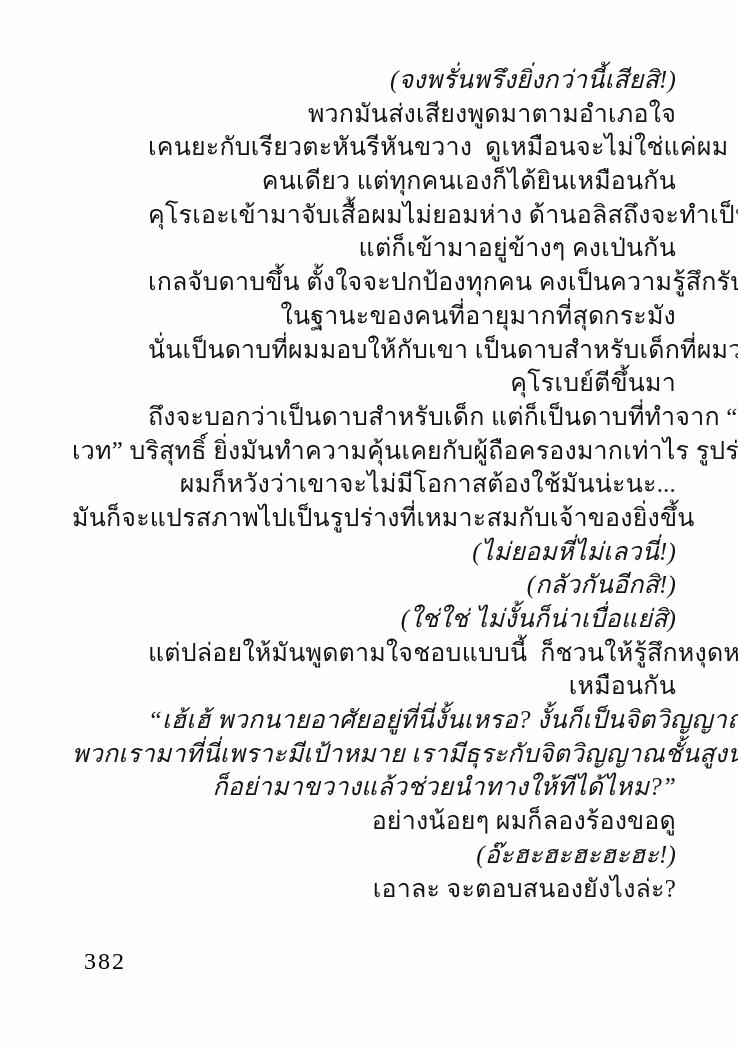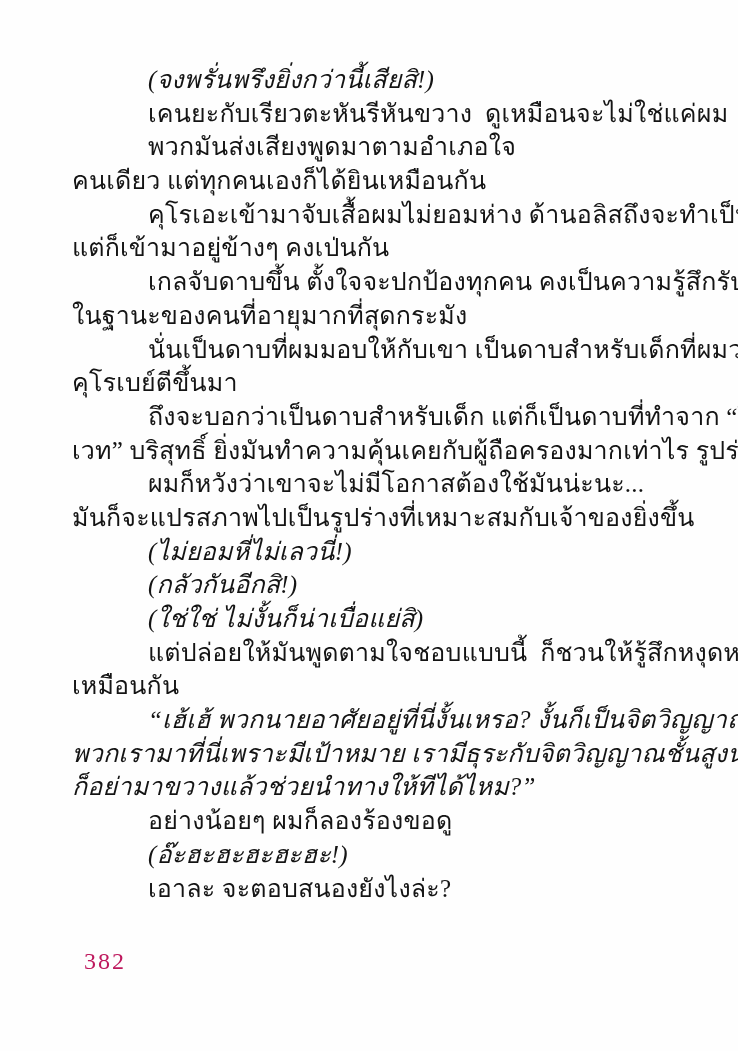--- a/index.html
+++ b/index.html
@@ -8,20 +8,21 @@
     background: #ffffff;
   }
   .page {
     position: relative;
     width: 738px;
     height: 1051px;
     background: #fefefe;
     color: #141414;
     overflow: hidden;
     font-family: "Liberation Serif", "DejaVu Serif", serif;
+    text-align: right;
   }
   .text-block {
     position: absolute;
     top: 63px;
     left: 72px;
     width: 604px;
     font-size: 25px;
   }
   .line {
     height: 33.7px;
@@ -35,31 +36,31 @@
   .line.italic {
     font-style: italic;
   }
   .pagenum {
     position: absolute;
     left: 84px;
     top: 948px;
     font-size: 24px;
     letter-spacing: 2px;
     font-family: "Liberation Serif", "DejaVu Serif", serif;
-    color: #be185d;
+    color: #000000;
   }
 </style>
 </head>
 <body>
 
 <div class="page">
   <main class="text-block">
       <div class="line indent italic">(จงพรั่นพรึงยิ่งกว่านี้เสียสิ!)</div>
+      <div class="line indent">พวกมันส่งเสียงพูดมาตามอำเภอใจ</div>
       <div class="line indent">เคนยะกับเรียวตะหันรีหันขวาง  ดูเหมือนจะไม่ใช่แค่ผม</div>
-      <div class="line indent">พวกมันส่งเสียงพูดมาตามอำเภอใจ</div>
       <div class="line">คนเดียว แต่ทุกคนเองก็ได้ยินเหมือนกัน</div>
       <div class="line indent">คุโรเอะเข้ามาจับเสื้อผมไม่ยอมห่าง ด้านอลิสถึงจะทำเป็นเข้มแข็ง</div>
       <div class="line">แต่ก็เข้ามาอยู่ข้างๆ คงเป่นกัน</div>
       <div class="line indent">เกลจับดาบขึ้น ตั้งใจจะปกป้องทุกคน คงเป็นความรู้สึกรับผิดชอบ</div>
       <div class="line">ในฐานะของคนที่อายุมากที่สุดกระมัง</div>
       <div class="line indent">นั่นเป็นดาบที่ผมมอบให้กับเขา เป็นดาบสำหรับเด็กที่ผมวานให้</div>
       <div class="line">คุโรเบย์ตีขึ้นมา</div>
       <div class="line indent">ถึงจะบอกว่าเป็นดาบสำหรับเด็ก แต่ก็เป็นดาบที่ทำจาก “โลหะ</div>
       <div class="line">เวท” บริสุทธิ์ ยิ่งมันทำความคุ้นเคยกับผู้ถือครองมากเท่าไร รูปร่างของ</div>
       <div class="line indent">ผมก็หวังว่าเขาจะไม่มีโอกาสต้องใช้มันน่ะนะ...</div>

